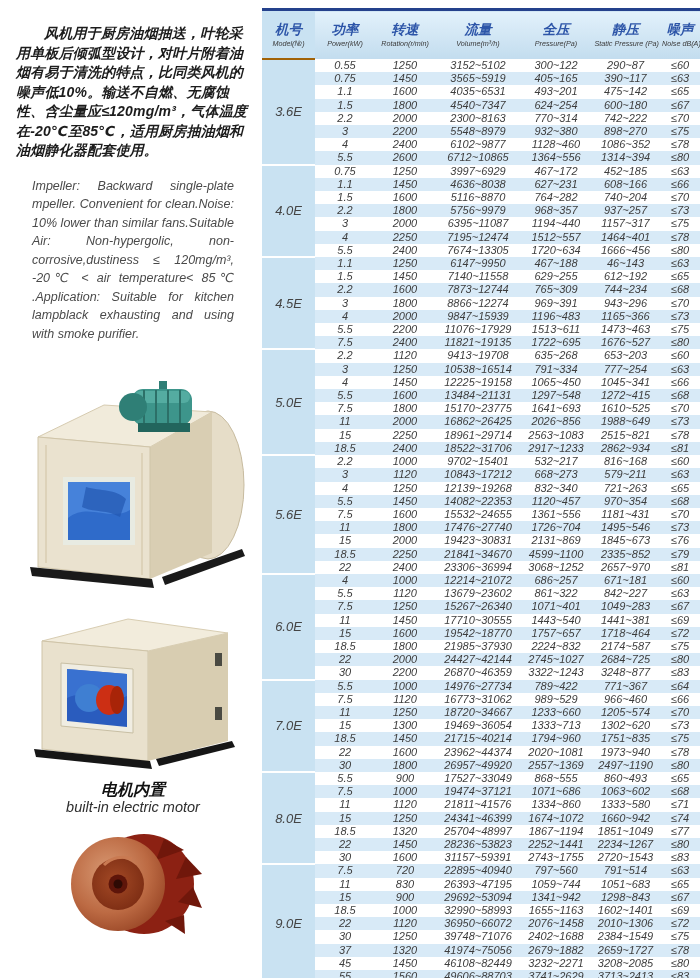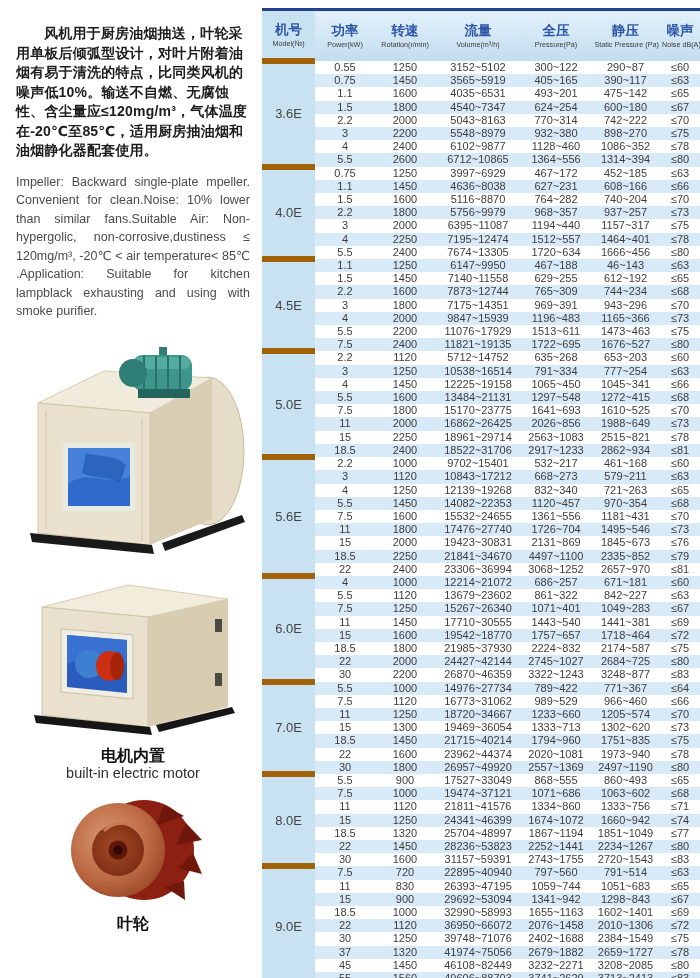--- a/index.html
+++ b/index.html
@@ -1,29 +1,29 @@
 <!DOCTYPE html>
 <html><head>
 <meta charset="utf-8">
 <style>
   html,body{margin:0;padding:0;}
   body{
     width:700px;height:978px;overflow:hidden;background:#fff;
     font-family:"Liberation Sans","DejaVu Sans",sans-serif;
   }
-  .page{display:flex;width:640px;height:978px;}
+  .page{display:flex;width:640px;height:978px;font-style:italic;}
 
   
   .left{width:262px;box-sizing:border-box;padding:24px 12px 0 16px;flex:none;}
   .intro-zh{
     margin:0 0 12px 0;font-size:14px;line-height:19.5px;color:#1c1c1c;
     font-weight:700;text-indent:2em;letter-spacing:.2px;
   }
   .intro-en{
-    margin:0;font-size:12.5px;line-height:18.5px;color:#4a4a4a;
+    margin:16px;font-size:12.5px;line-height:18.5px;color:#4a4a4a;
     text-align:justify;
   }
   figure{margin:0;text-align:center;}
   .fig1{margin-top:4px;}
   .fig2{margin-top:0;}
   .fig3{margin-top:10px;}
   .cap-zh{font-size:16px;font-weight:700;color:#111;line-height:17px;}
   .cap-en{font-size:14.5px;color:#2e2e2e;line-height:19px;}
 
   
@@ -40,21 +40,21 @@
   th .zh{display:block;font-size:13.5px;font-weight:700;color:#2d55a8;line-height:16px;}
   th .en{display:block;font-size:8px;font-weight:400;color:#3a3a3a;line-height:11px;
          white-space:nowrap;transform:scaleX(.9);transform-origin:50% 50%;}
   td{
     font-size:11px;color:#3d3d3d;text-align:center;height:13.2px;
     padding:0;white-space:nowrap;line-height:13.2px;background:#fff;
   }
   tr.stripe td{background:#d8eaf7;}
   td.model-cell{
     background:#c9e2f2 !important;font-size:13px;color:#444;
-    border-top:6px solid #a16207;border-bottom:2px solid #fff;
+    border-top:2px solid #a16207;border-bottom:2px solid #fff;
   }
 </style>
 </head>
 <body>
 
 <div class="page">
 
   <div class="left">
     <p class="intro-zh">风机用于厨房油烟抽送，叶轮采用单板后倾弧型设计，对叶片附着油烟有易于清洗的特点，比同类风机的噪声低10%。输送不自燃、无腐蚀性、含尘量应≤120mg/m³，气体温度在-20℃至85℃，适用厨房抽油烟和油烟静化器配套使用。</p>
     <p class="intro-en">Impeller: Backward single-plate mpeller. Convenient for clean.Noise: 10% lower than similar fans.Suitable Air: Non-hypergolic, non-corrosive,dustiness ≤ 120mg/m³, -20℃ &lt; air temperature&lt; 85℃ .Application: Suitable for kitchen lampblack exhausting and using with smoke purifier.</p>
@@ -127,21 +127,20 @@
         <path d="M170,30 l16,17 -26,5 z" fill="#70170b"></path>
         <path d="M177,60 l9,21 -24,-6 z" fill="#70170b"></path>
         <path d="M168,88 l1,19 -20,-13 z" fill="#70170b"></path>
         <circle cx="102" cy="57" r="47" fill="url(#impg)"></circle>
         <circle cx="102" cy="57" r="26" fill="url(#impo)"></circle>
         <path d="M88,38 a26,26 0 0,1 28,-6" stroke="#c97a52" stroke-width="3" fill="none"></path>
         <circle cx="102" cy="57" r="9.5" fill="#5e150a"></circle>
         <circle cx="102" cy="57" r="4.5" fill="#2e0a04"></circle>
       </svg>
       <figcaption>
-        <div class="cap-zh">叶轮</div>
       </figcaption>
     </figure>
   </div>
 
   <div class="table-wrap">
     <table class="spec">
       <colgroup>
         <col style="width:53px">
           <col style="width:60px">
           <col style="width:60px">
@@ -212,21 +211,21 @@
             <td>1.5</td>
             <td>1800</td>
             <td>4540~7347</td>
             <td>624~254</td>
             <td>600~180</td>
             <td>≤67</td>
           </tr>
           <tr>
             <td>2.2</td>
             <td>2000</td>
-            <td>5043~8163</td>
+            <td>2300~8163</td>
             <td>770~314</td>
             <td>742~222</td>
             <td>≤70</td>
           </tr>
           <tr class="stripe">
             <td>3</td>
             <td>2200</td>
             <td>5548~8979</td>
             <td>932~380</td>
             <td>898~270</td>
@@ -326,21 +325,21 @@
             <td>2.2</td>
             <td>1600</td>
             <td>7873~12744</td>
             <td>765~309</td>
             <td>744~234</td>
             <td>≤68</td>
           </tr>
           <tr>
             <td>3</td>
             <td>1800</td>
-            <td>7175~14351</td>
+            <td>8866~12274</td>
             <td>969~391</td>
             <td>943~296</td>
             <td>≤70</td>
           </tr>
           <tr class="stripe">
             <td>4</td>
             <td>2000</td>
             <td>9847~15939</td>
             <td>1196~483</td>
             <td>1165~366</td>
@@ -359,21 +358,21 @@
             <td>2400</td>
             <td>11821~19135</td>
             <td>1722~695</td>
             <td>1676~527</td>
             <td>≤80</td>
           </tr>
           <tr>
             <td class="model-cell" rowspan="8">5.0E</td>
             <td>2.2</td>
             <td>1120</td>
-            <td>5712~14752</td>
+            <td>9413~19708</td>
             <td>635~268</td>
             <td>653~203</td>
             <td>≤60</td>
           </tr>
           <tr class="stripe">
             <td>3</td>
             <td>1250</td>
             <td>10538~16514</td>
             <td>791~334</td>
             <td>777~254</td>
@@ -426,21 +425,21 @@
             <td>2917~1233</td>
             <td>2862~934</td>
             <td>≤81</td>
           </tr>
           <tr>
             <td class="model-cell" rowspan="9">5.6E</td>
             <td>2.2</td>
             <td>1000</td>
             <td>9702~15401</td>
             <td>532~217</td>
-            <td>461~168</td>
+            <td>816~168</td>
             <td>≤60</td>
           </tr>
           <tr class="stripe">
             <td>3</td>
             <td>1120</td>
             <td>10843~17212</td>
             <td>668~273</td>
             <td>579~211</td>
             <td>≤63</td>
           </tr>
@@ -481,21 +480,21 @@
             <td>2000</td>
             <td>19423~30831</td>
             <td>2131~869</td>
             <td>1845~673</td>
             <td>≤76</td>
           </tr>
           <tr class="stripe">
             <td>18.5</td>
             <td>2250</td>
             <td>21841~34670</td>
-            <td>4497~1100</td>
+            <td>4599~1100</td>
             <td>2335~852</td>
             <td>≤79</td>
           </tr>
           <tr>
             <td>22</td>
             <td>2400</td>
             <td>23306~36994</td>
             <td>3068~1252</td>
             <td>2657~970</td>
             <td>≤81</td>
@@ -637,21 +636,21 @@
             <td>19474~37121</td>
             <td>1071~686</td>
             <td>1063~602</td>
             <td>≤68</td>
           </tr>
           <tr>
             <td>11</td>
             <td>1120</td>
             <td>21811~41576</td>
             <td>1334~860</td>
-            <td>1333~756</td>
+            <td>1333~580</td>
             <td>≤71</td>
           </tr>
           <tr class="stripe">
             <td>15</td>
             <td>1250</td>
             <td>24341~46399</td>
             <td>1674~1072</td>
             <td>1660~942</td>
             <td>≤74</td>
           </tr>

